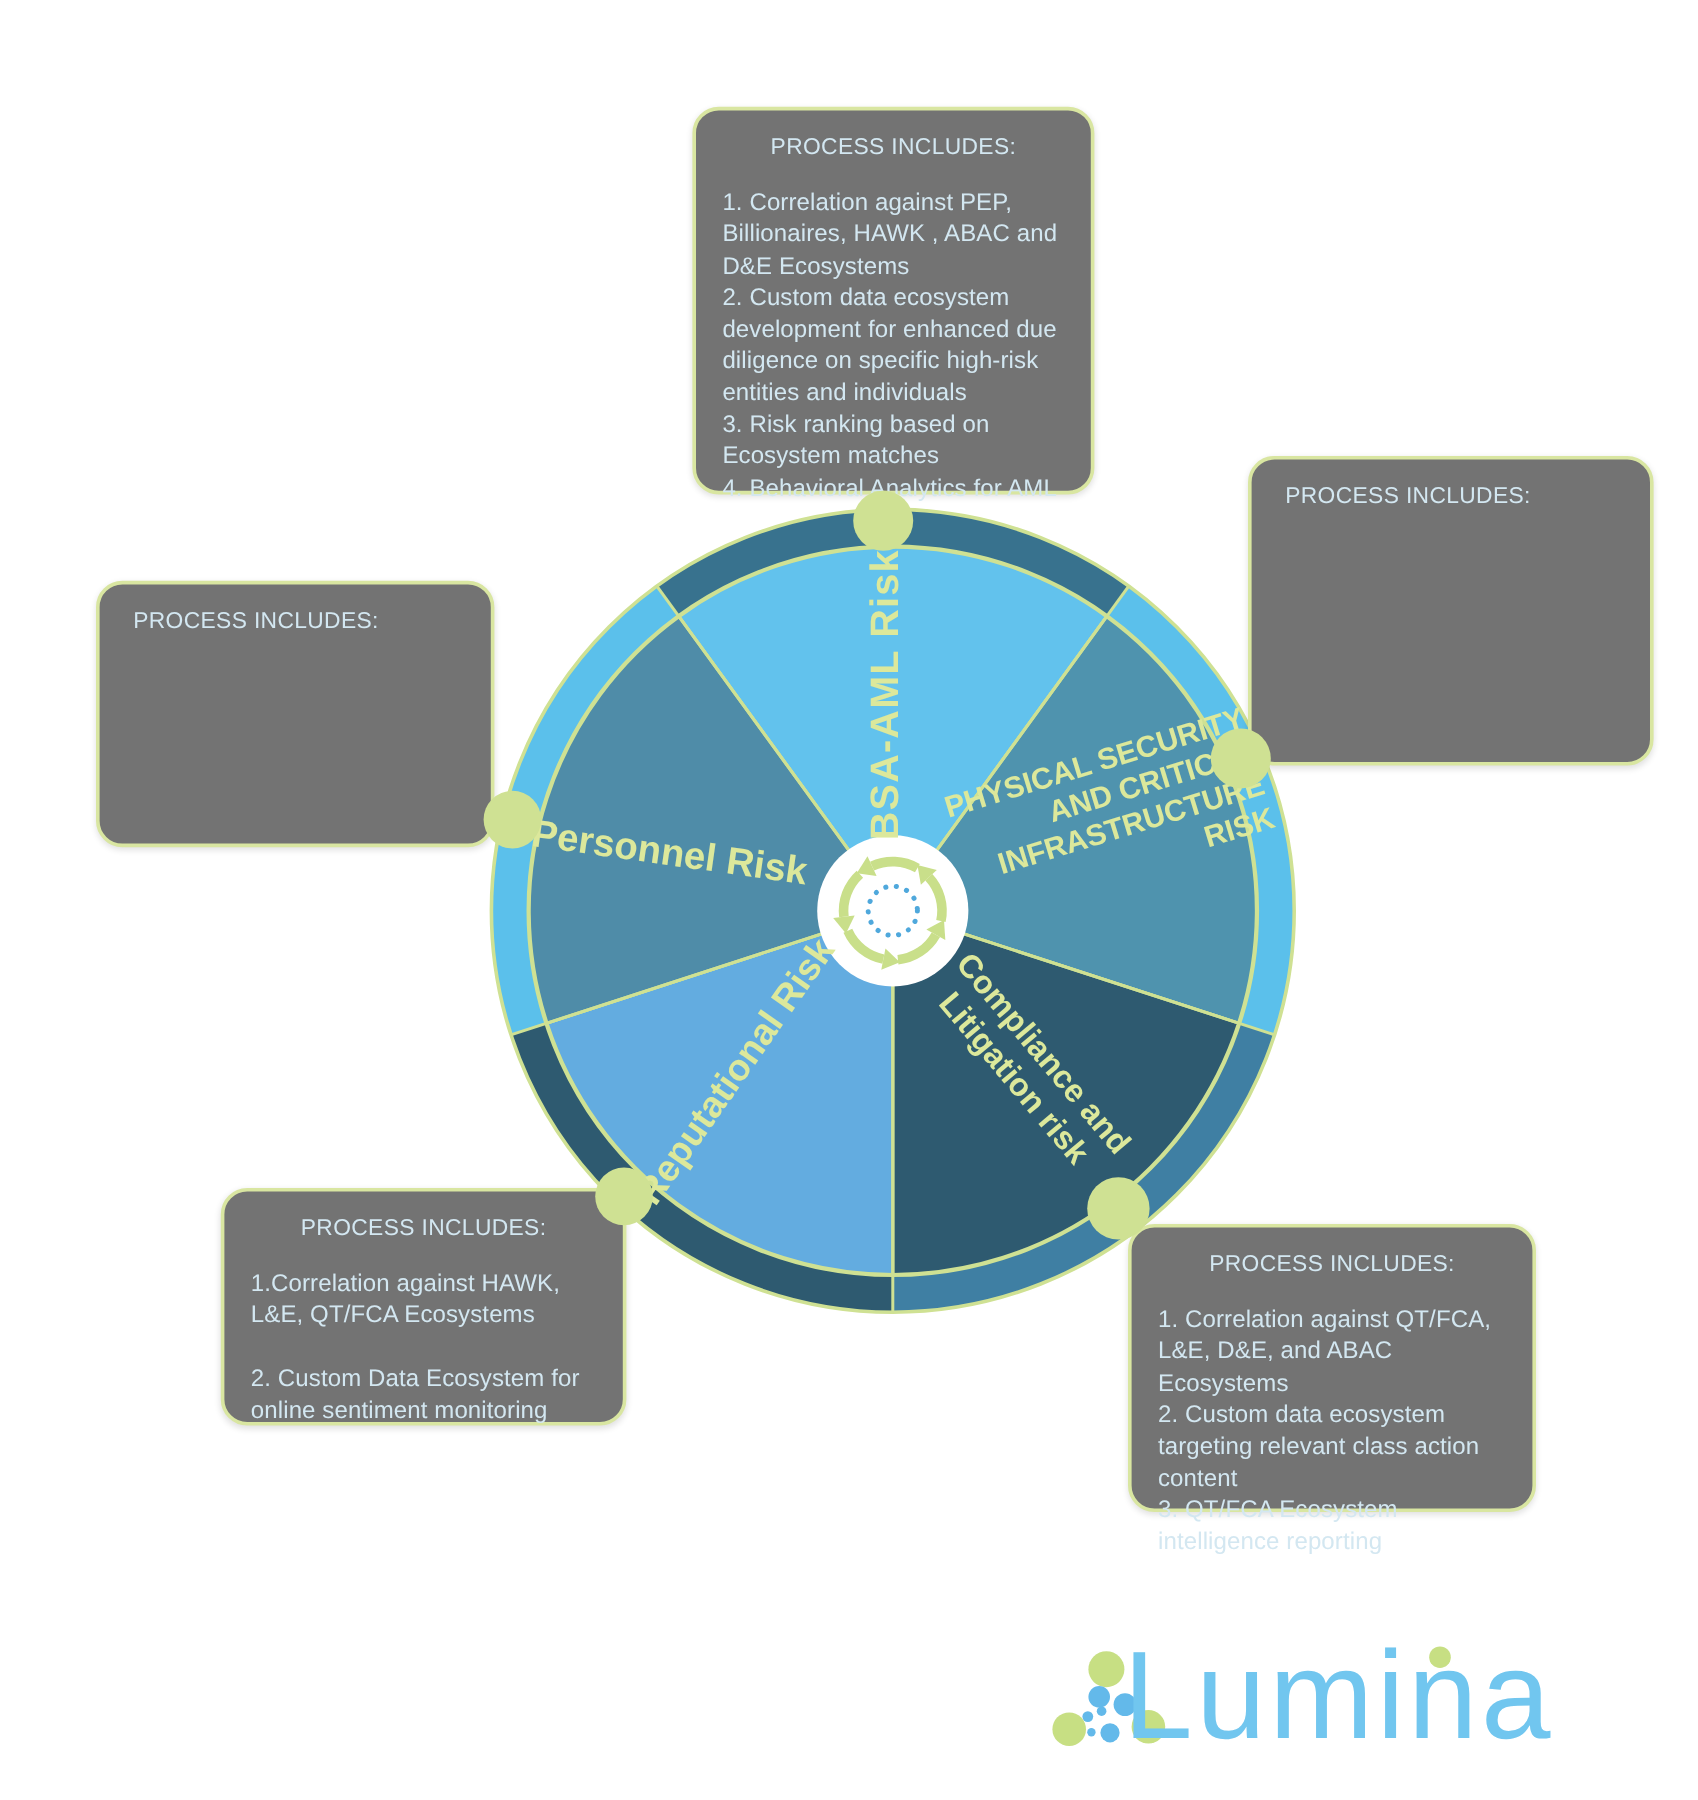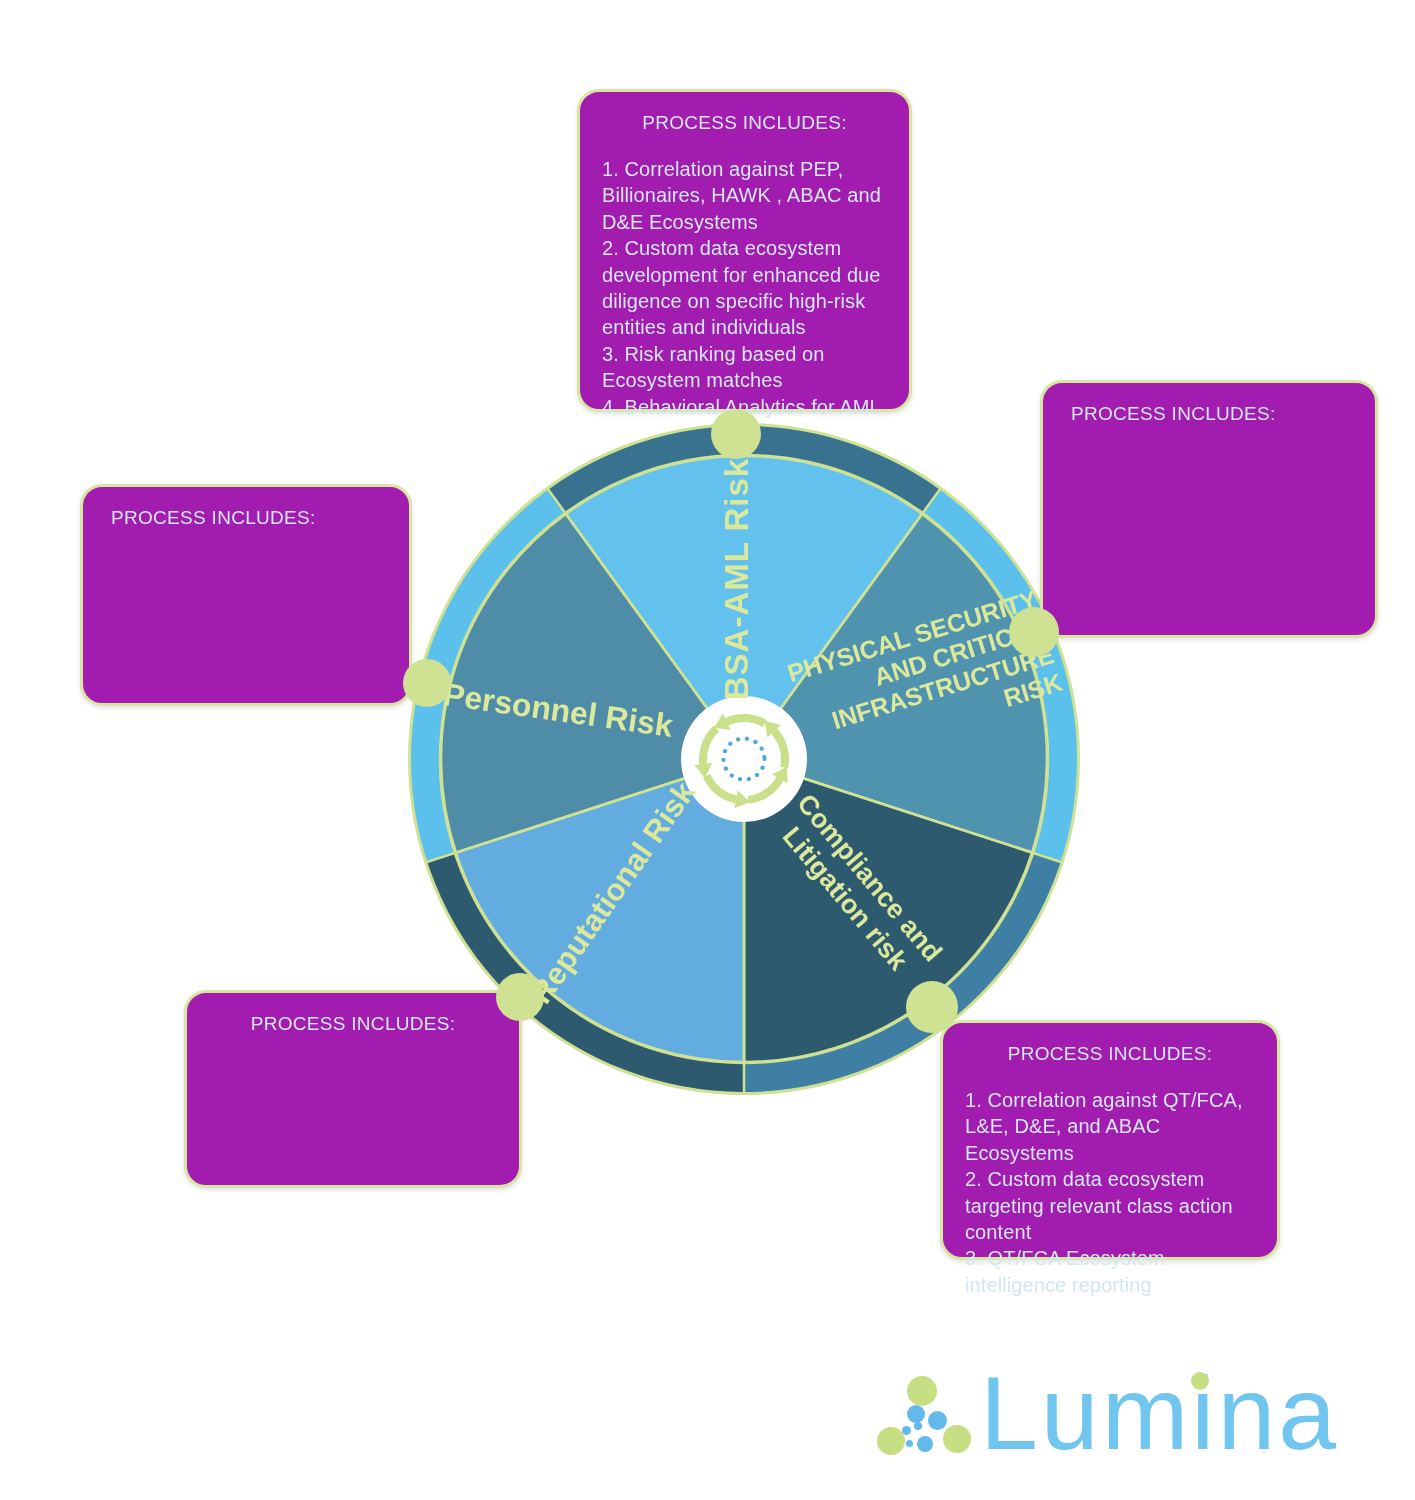--- a/index.html
+++ b/index.html
@@ -1,33 +1,33 @@
 <!DOCTYPE html>
 <html><head>
 <meta charset="utf-8">
 <style>
   html,body{margin:0;padding:0;background:#fff;}
   #stage{position:relative;width:1415px;height:1500px;background:#ffffff;overflow:hidden;
          font-family:"Liberation Sans", sans-serif;}
-  .callout{position:absolute;background:#a21caf;border:3.5px solid #d9e6a1;border-radius:22px;
+  .callout{position:absolute;background:#737373;border:3.5px solid #d9e6a1;border-radius:22px;
            box-sizing:border-box;color:#d3e7f1;padding:20px 22px;box-shadow:0 2px 5px rgba(0,0,0,.12);}
   .box-title{font-size:19px;letter-spacing:.3px;}
   .box-body{font-size:20px;line-height:1.32;white-space:pre-line;letter-spacing:.1px;}
   .t-center .box-title{text-align:center;}
   .t-left .box-title{text-align:left;padding-left:6px;}
   .gap-sm .box-title{margin-bottom:22px;}
   .gap-lg .box-title{margin-bottom:58px;}
   .seg-label{position:absolute;color:#dce89b;font-weight:600;white-space:pre-line;}
   .dot{position:absolute;background:#cfe193;border-radius:50%;z-index:30;}
   #wheel{position:absolute;left:404px;top:419px;width:680px;height:680px;z-index:5;}
   .lbl{z-index:20;}
   .logo-circle{position:absolute;border-radius:50%;}
   .lg-green{background:#c7df83;}
   .lg-blue{background:#63b9ea;}
-  #logo-text{position:absolute;left:980px;top:1354px;font-size:104px;color:#71c6ef;
+  #logo-text{position:absolute;left:936px;top:1354px;font-size:104px;color:#71c6ef;
              letter-spacing:3px;font-weight:400;z-index:10;}
 </style>
 </head>
 <body>
 
 <div id="stage">
 
   <svg id="wheel" viewBox="0 0 680 680">
 
     <g>
@@ -112,20 +112,23 @@
   <div class="callout t-left gap-lg" style="left:1040px;top:380px;width:338px;height:258px;z-index:10;">
     <div class="box-title">PROCESS INCLUDES:</div>
   </div>
 
   <div class="callout t-left gap-sm" style="left:80px;top:484px;width:332px;height:222px;z-index:10;">
     <div class="box-title">PROCESS INCLUDES:</div>
   </div>
 
   <div class="callout t-center gap-sm" style="left:184px;top:990px;width:338px;height:198px;z-index:10;">
     <div class="box-title">PROCESS INCLUDES:</div>
+    <div class="box-body">1.Correlation against HAWK, L&amp;E, QT/FCA Ecosystems
+
+2. Custom Data Ecosystem for online sentiment monitoring</div>
   </div>
 
   <div class="callout t-center gap-sm" style="left:940px;top:1020px;width:340px;height:240px;z-index:10;">
     <div class="box-title">PROCESS INCLUDES:</div>
     <div class="box-body">1. Correlation against QT/FCA, L&amp;E, D&amp;E, and ABAC Ecosystems
 2. Custom data ecosystem targeting relevant class action content
 3. QT/FCA Ecosystem intelligence reporting</div>
   </div>
 
   <div class="dot" style="left:711px;top:409px;width:50px;height:50px;"></div>

